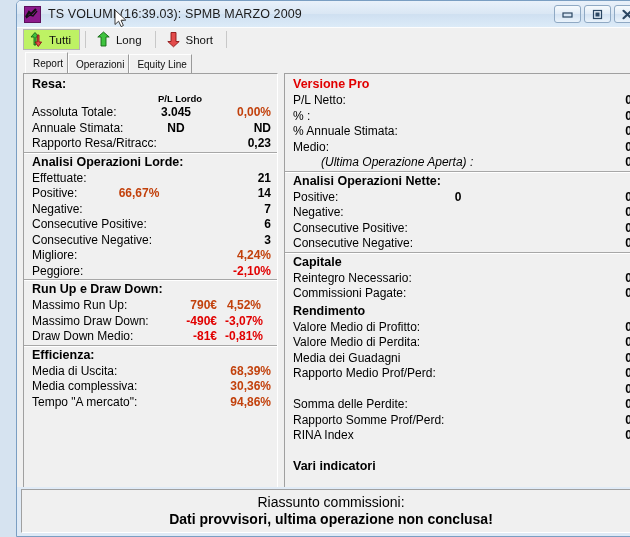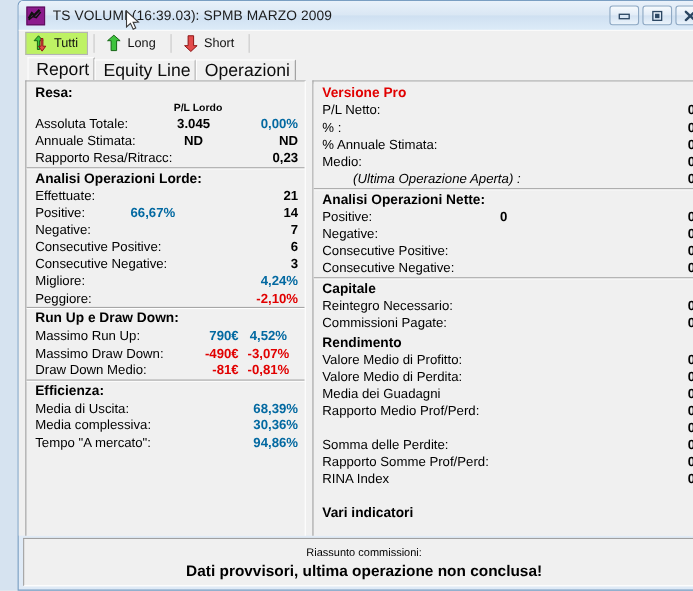--- a/index.html
+++ b/index.html
@@ -65,21 +65,21 @@
   
   .tabstrip{
     flex:0 0 22px;height:22px;position:relative;
     background:#f0f0f0;
     padding-left:8px;
     display:flex;align-items:flex-end;
   }
   .tab{
     height:19px;box-sizing:border-box;
     padding:1px 4px 0 7px;
-    font-size:16px;color:#0c0c0c;
+    font-size:10px;color:#0c0c0c;
     background:#f0f0f0;
     border-left:1px solid #fefefe;
     border-top:1px solid #fefefe;
     border-right:1px solid #9a9a9a;
     line-height:17px;
   }
   .tab.sel{
     height:21px;line-height:19px;
     background:#f0f0f0;
     font-weight:normal;
@@ -125,21 +125,21 @@
   }
   .row .val{
     flex:0 0 auto;text-align:right;font-weight:bold;
     min-width:44px;
   }
   .row .val2{
     flex:0 0 auto;text-align:center;font-weight:bold;
     min-width:54px;
   }
   .row .spacer{flex:1 1 auto;}
-  .green{color:#0369a1;}
+  .green{color:#c2410c;}
   .red{color:#e10000;}
   .ital{font-style:italic;margin-left:28px;}
   .norm{font-weight:normal;}
   .sublabel{
     font-size:9.5px;font-weight:bold;color:#000;
     text-align:center;
   }
   .subrow{
     display:flex;padding:0 6px 0 8px;line-height:12px;
   }
@@ -149,21 +149,21 @@
     flex:0 0 44px;height:44px;
     box-sizing:border-box;
     margin:2px 4px 3px 4px;
     background:#f0f0f0;
     border:1px solid;
     border-color:#a0a0a0 #ffffff #ffffff #a0a0a0;
     display:flex;flex-direction:column;
     align-items:center;justify-content:center;
     overflow:hidden;
   }
-  .foot1{font-size:10px;color:#000;line-height:15px;}
+  .foot1{font-size:14px;color:#000;line-height:15px;}
   .foot2{font-size:14px;font-weight:bold;color:#000;line-height:18px;}
   
   .cursor{position:absolute;left:97px;top:8px;pointer-events:none;}
 </style>
 </head>
 <body>
 
 <div class="window">
 
   <div class="titlebar">
@@ -220,22 +220,22 @@
           <path d="M6 1.5 L6 10.5 L2.8 10.5 L8.5 15.8 L14.2 10.5 L11 10.5 L11 1.5 Z" fill="#e34b4b" stroke="#8b1414" stroke-width="0.9"></path>
         </svg>
       </span>
       <span>Short</span>
     </div>
     <div class="tbsep"></div>
   </div>
 
   <div class="tabstrip">
     <div class="tab sel">Report</div>
+    <div class="tab">Operazioni</div>
     <div class="tab">Equity Line</div>
-    <div class="tab">Operazioni</div>
   </div>
 
   <div class="content">
 
     <div class="panel panel-left">
       <div class="inner">
 
         <div class="grp">
           <div class="ghead">Resa:</div>
           <div class="subrow">

